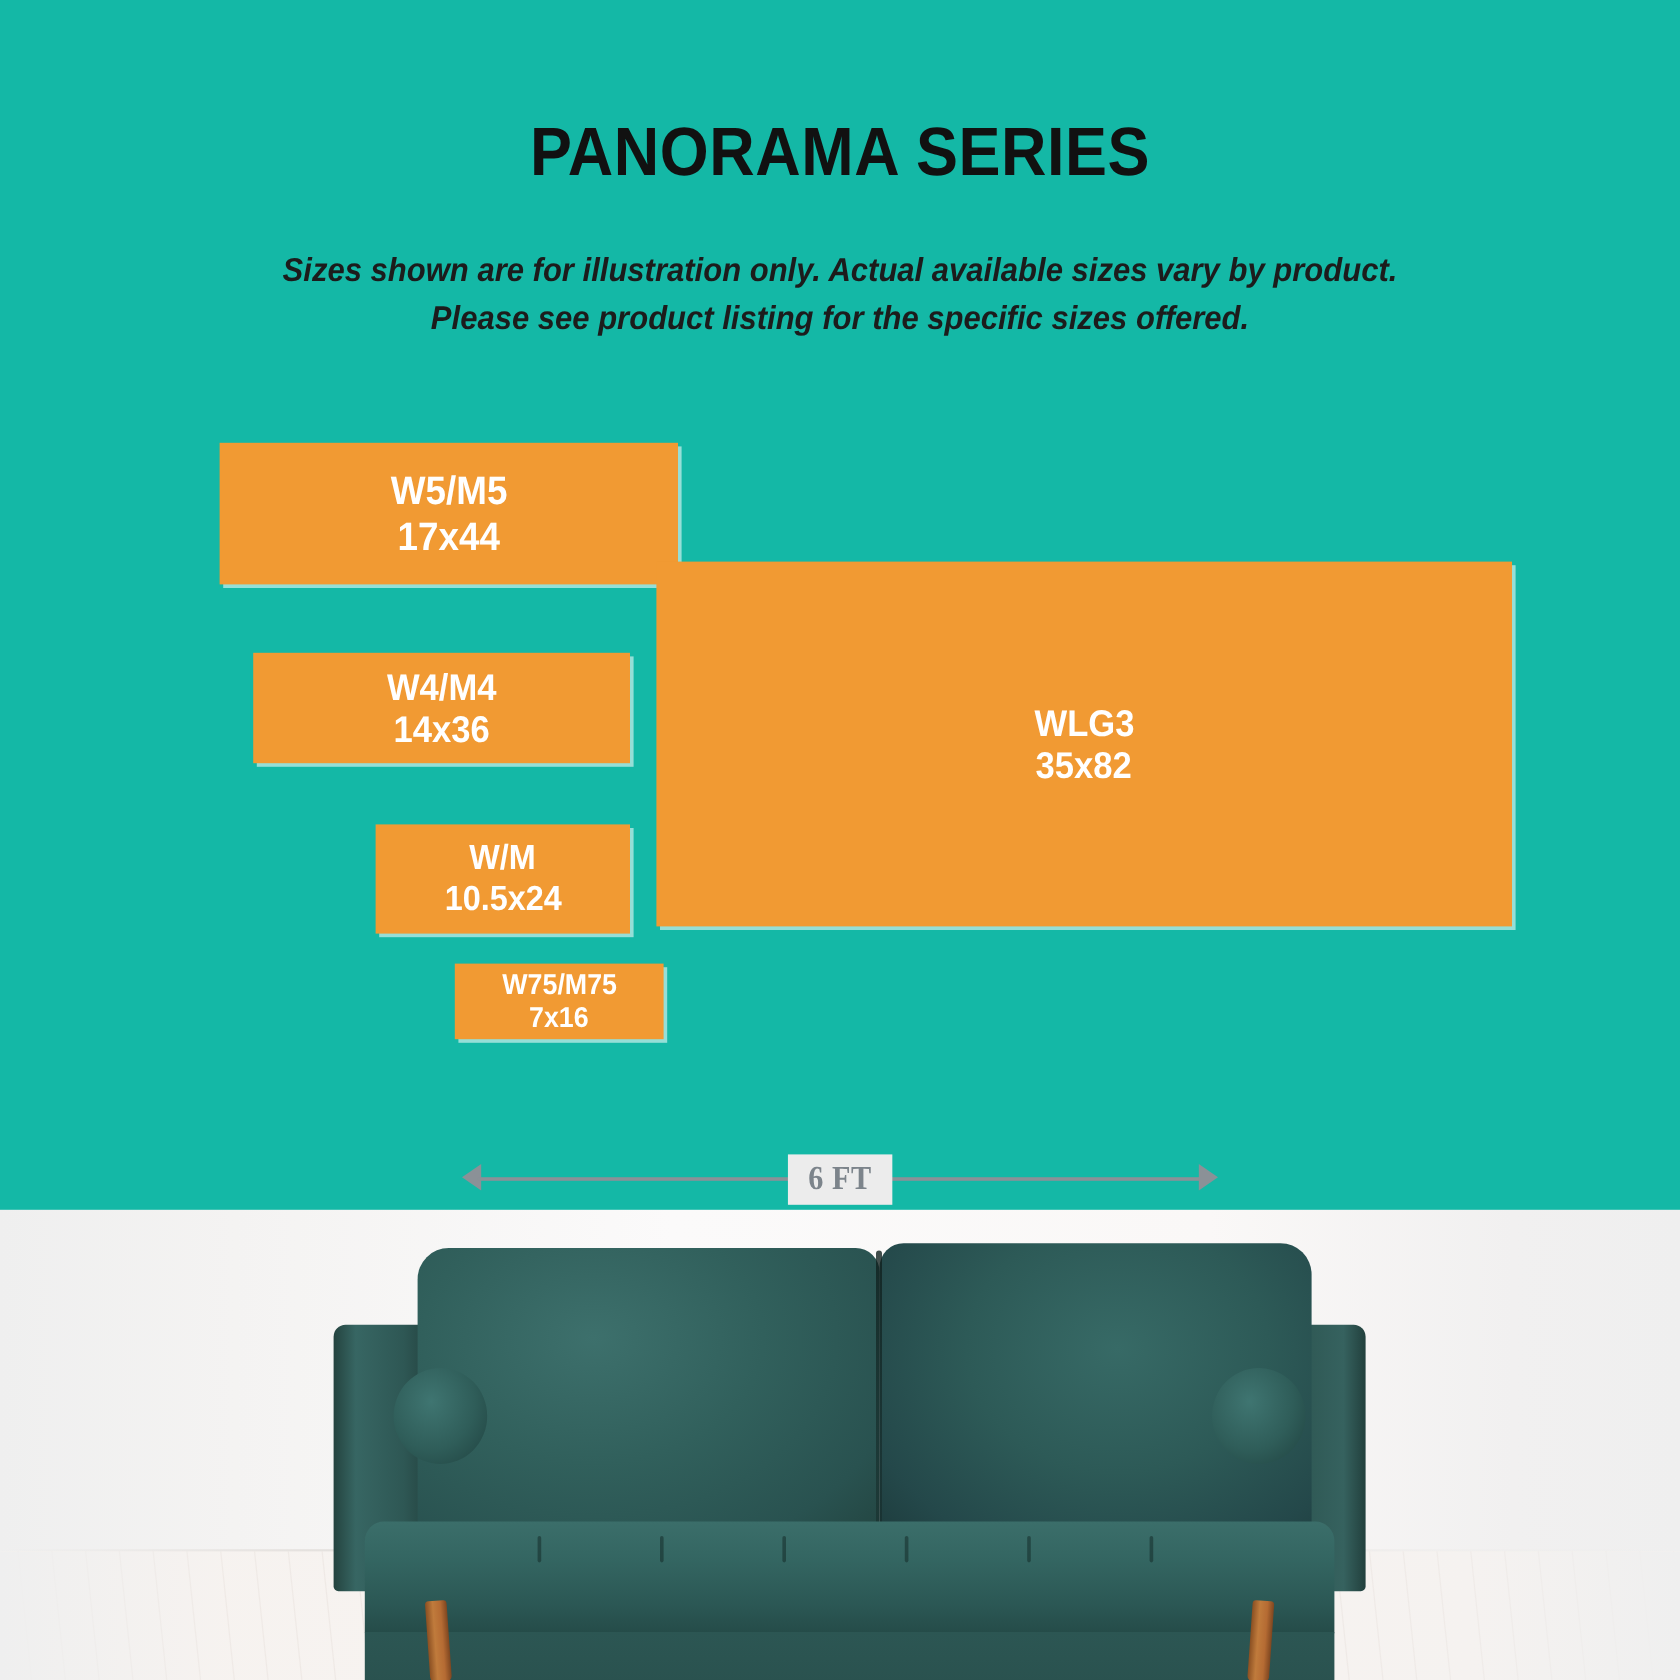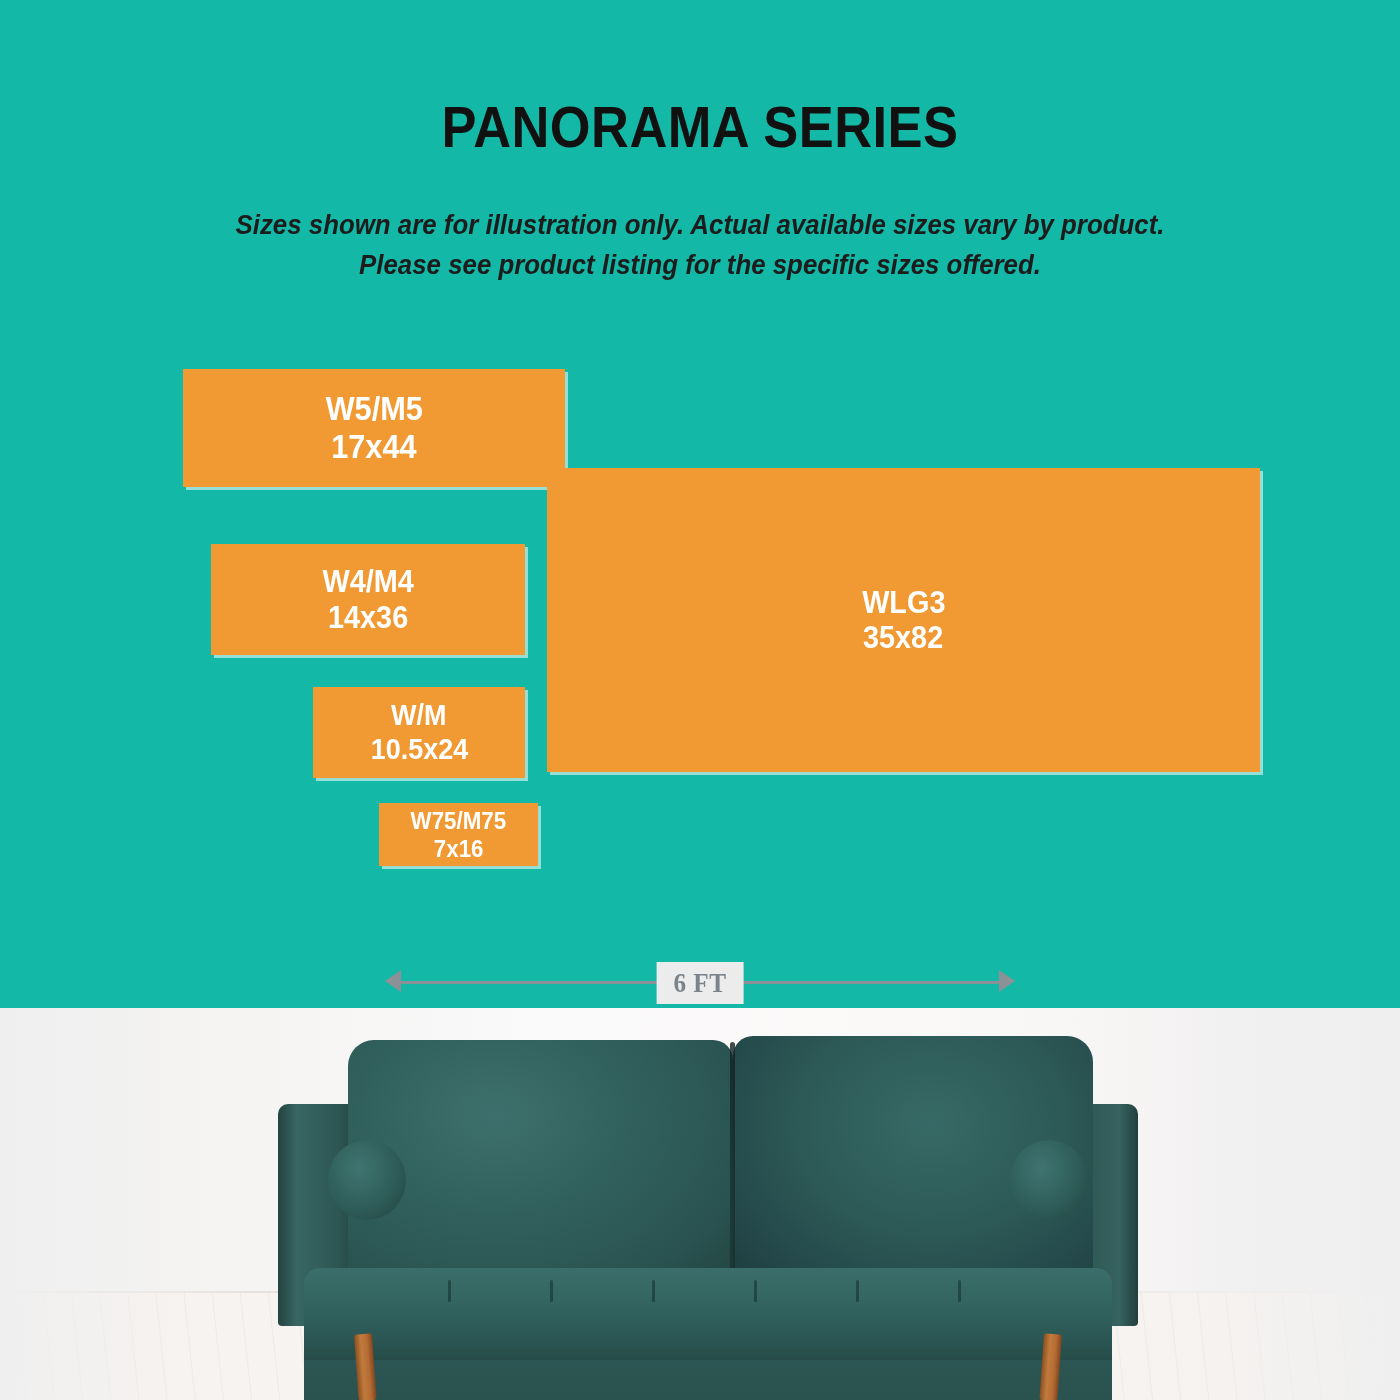--- a/index.html
+++ b/index.html
@@ -37,27 +37,27 @@
     box-shadow: 3px 3px 0 rgba(255,255,255,.55);
   }
   .sizebox .code, .sizebox .dims {
     font-weight:bold; line-height:1.14;
     transform:scaleX(.93); white-space:nowrap;
   }
 
   #box-w5  { left:143px; top:369px;  width:382px; height:118px;margin-left:40px; }
   #box-w5 .code, #box-w5 .dims   { font-size:33px; }
 
-  #box-w4  { left:211px; top:544px;  width:314px; height:111px; }
+  #box-w4  { left:211px; top:544px;  width:314px; height:92px; }
   #box-w4 .code, #box-w4 .dims   { font-size:31px; }
 
   #box-wm  { left:313px; top:687px;  width:212px; height:91px; }
   #box-wm .code, #box-wm .dims   { font-size:29px; }
 
-  #box-w75 { left:379px; top:803px;  width:159px; height:63px; }
+  #box-w75 { left:379px; top:803px;  width:174px; height:63px; }
   #box-w75 .code, #box-w75 .dims { font-size:24px; }
 
   #box-wlg { left:547px; top:468px;  width:713px; height:304px; }
   #box-wlg .code, #box-wlg .dims { font-size:31px; }
 
   
   #dimline { position:absolute; left:385px; top:962px; width:630px; height:42px;font-family:Liberation Serif, serif; }
   #dimline .rule {
     position:absolute; left:13px; top:19px; width:604px; height:3px;
     background:#8b9197;

